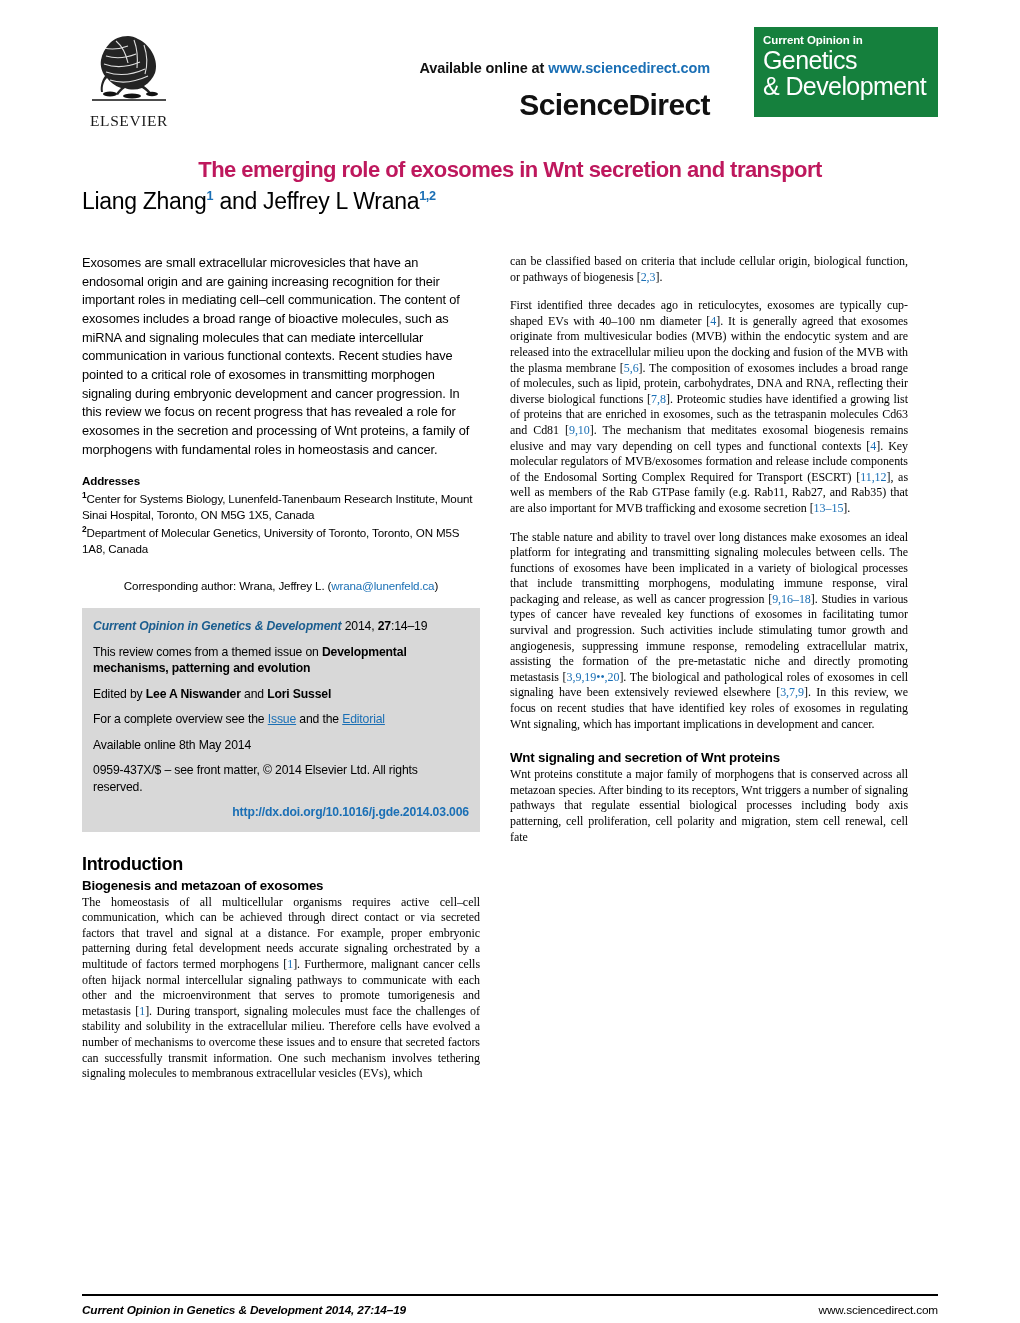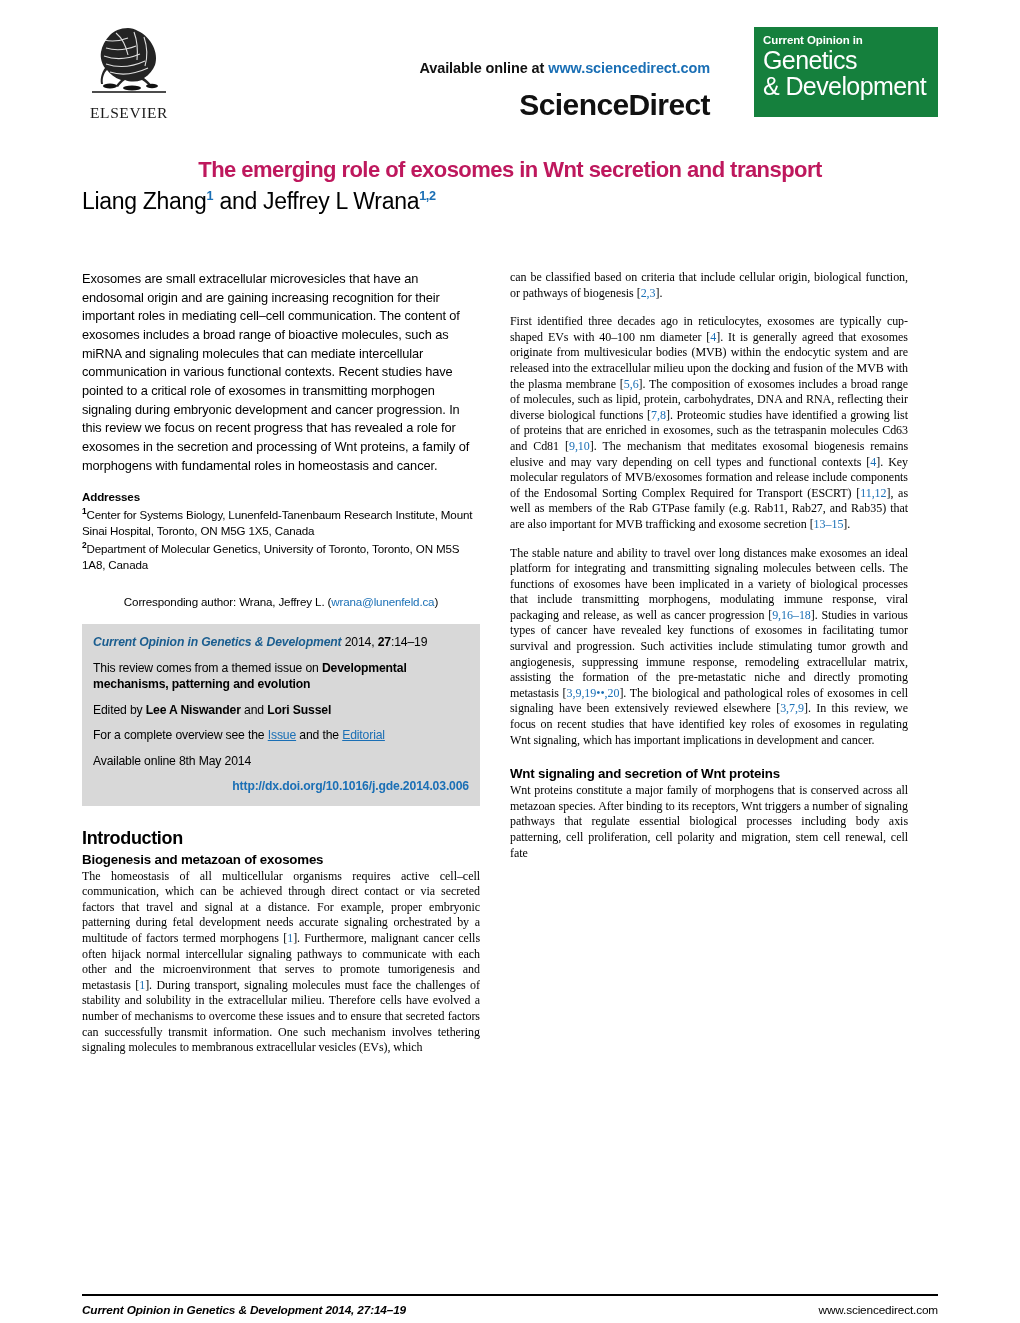--- a/index.html
+++ b/index.html
@@ -26,21 +26,21 @@
 
   
   .masthead {
     position: relative;
     height: 118px;
     margin: 22px 82px 0 82px;
   }
   .elsevier-logo {
     position: absolute;
     left: 0;
-    top: 0;
+    top: 8px;
     width: 94px;
     text-align: center;
   }
   .elsevier-tree {
     width: 78px;
     height: 80px;
     display: block;
     margin: 0 auto;
   }
   .elsevier-word {
@@ -128,21 +128,21 @@
   
   .columns {
     position: absolute;
     top: 232px;
     left: 82px;
     width: 856px;
     height: 1010px;
   }
   .col {
     position: absolute;
-    top: 16px;
+    top: 0;
     width: 398px;
     height: 1010px;
     overflow: hidden;
   }
   .col-left { left: 0; }
   .col-right { left: 428px; }
 
   
   .abstract {
     font-size: 12.8px;
@@ -305,20 +305,21 @@
       </div>
 
       <div class="corresponding"><span>Corresponding author: Wrana, Jeffrey L. (</span><span class="link-blue">wrana@lunenfeld.ca</span><span>)</span></div>
 
       <div class="infobox">
         <p><span class="ib-title">Current Opinion in Genetics &amp; Development</span><span> 2014, </span><b>27</b><span>:14–19</span></p>
         <p><span>This review comes from a themed issue on </span><b>Developmental mechanisms, patterning and evolution</b></p>
         <p><span>Edited by </span><b>Lee A Niswander</b><span> and </span><b>Lori Sussel</b></p>
         <p><span>For a complete overview see the </span><span class="under">Issue</span><span> and the </span><span class="under">Editorial</span></p>
         <p>Available online 8th May 2014</p>
+        <p>0959-437X/$ – see front matter, © 2014 Elsevier Ltd. All rights reserved.</p>
         <p class="doi">http://dx.doi.org/10.1016/j.gde.2014.03.006</p>
       </div>
 
       <h2 class="sect">Introduction</h2>
       <h3 class="subsect">Biogenesis and metazoan of exosomes</h3>
 
       <p class="body-text"><span>The homeostasis of all multicellular organisms requires active cell–cell communication, which can be achieved through direct contact or via secreted factors that travel and signal at a distance. For example, proper embryonic patterning during fetal development needs accurate signaling orchestrated by a multitude of factors termed morphogens [</span><span class="cite">1</span><span>]. Furthermore, malignant cancer cells often hijack normal intercellular signaling pathways to communicate with each other and the microenvironment that serves to promote tumorigenesis and metastasis [</span><span class="cite">1</span><span>]. During transport, signaling molecules must face the challenges of stability and solubility in the extracellular milieu. Therefore cells have evolved a number of mechanisms to overcome these issues and to ensure that secreted factors can successfully transmit information. One such mechanism involves tethering signaling molecules to membranous extracellular vesicles (EVs), which</span></p>
     </div>
 
     <div class="col col-right">

